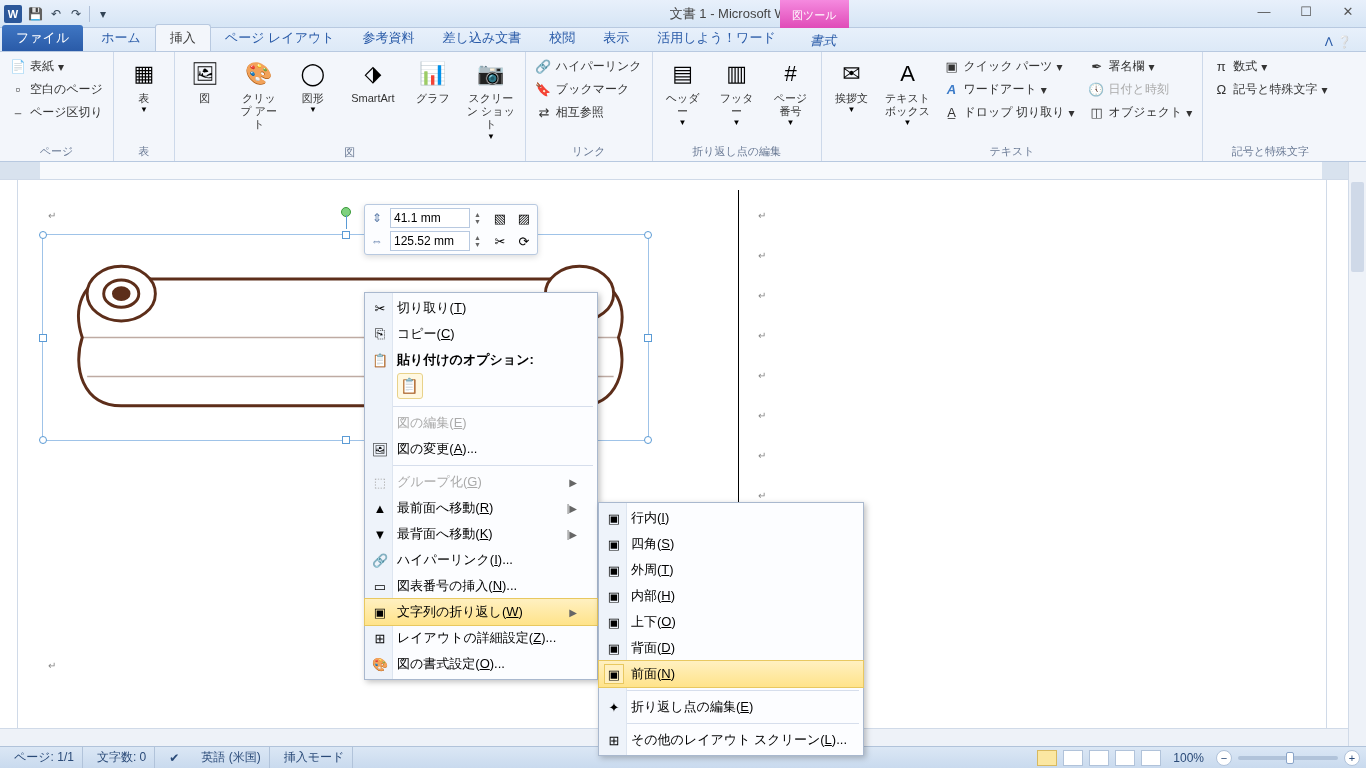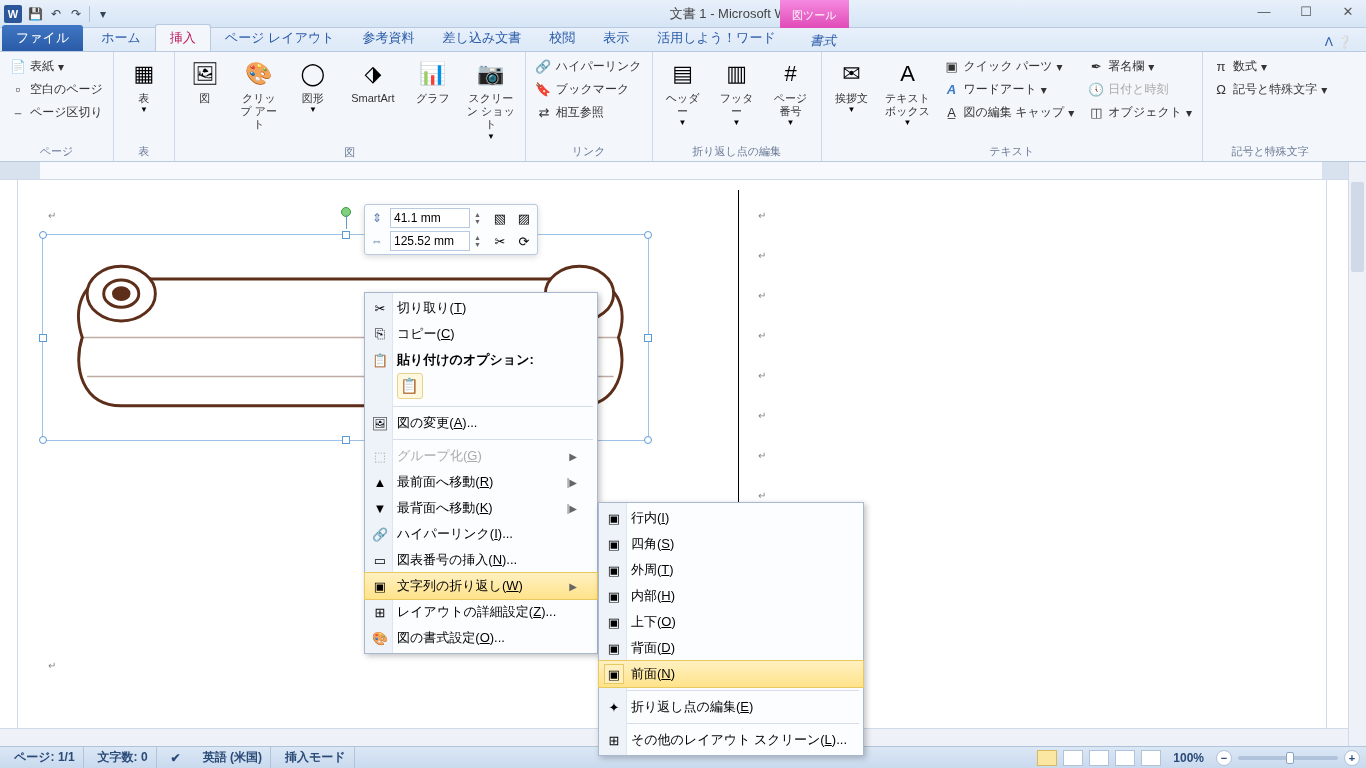--- a/index.html
+++ b/index.html
@@ -13,21 +13,21 @@
 .titlebar .title-center { flex: 1; display: flex; justify-content: center; align-items: center; gap: 180px; }
 .titlebar .doc-title { color: #444; font-size: 13px; }
 .titlebar .ctx-tab-wrap { position: absolute; left: 780px; top: 0; background: linear-gradient(#f58adf,#e04bb8); color: #fff; padding: 2px 12px 0; font-size: 11px; border-radius: 0 0 0 0; height: 28px; display:flex; flex-direction:column; align-items:center; justify-content:center; }
 .win-controls { position: absolute; right: 6px; top: 4px; display: flex; gap: 18px; color: #555; }
 .win-controls span { width: 24px; text-align: center; cursor: pointer; font-size: 13px; }
 
 
 .ribbon-tabs { height: 24px; background: linear-gradient(#e8f0fb,#dce9f7); display: flex; align-items: flex-end; border-bottom: 1px solid #b8c9e0; padding-left: 2px; }
 .ribbon-tabs .file-tab { background: linear-gradient(#3f76c3,#2a5ba8); color: #fff; padding: 4px 14px; border-radius: 3px 3px 0 0; font-size: 13px; margin-right: 4px; }
 .ribbon-tabs .tab { padding: 4px 14px; color: #2a5ba8; font-size: 13px; cursor: pointer; }
-.ribbon-tabs .tab.active { background: #f3f6fb; border: 1px solid #b8c9e0; border-bottom: none; border-radius: 3px 3px 0 0; color: #be185d; }
+.ribbon-tabs .tab.active { background: #f3f6fb; border: 1px solid #b8c9e0; border-bottom: none; border-radius: 3px 3px 0 0; color: #404040; }
 .ribbon-tabs .help-btn { margin-left: auto; margin-right: 8px; color: #2a5ba8; padding: 2px 6px; display:flex; gap:4px; }
 
 
 .ribbon { height: 110px; background: #f3f6fb; border-bottom: 1px solid #b8c9e0; display: flex; }
 .group { border-right: 1px solid #cdd9ea; display: flex; flex-direction: column; padding: 4px 6px 0; }
 .group-items { flex: 1; display: flex; align-items: flex-start; gap: 6px; }
 .group-label { text-align: center; color: #6a7a95; font-size: 11px; padding: 2px 0; }
 .big-btn { display: flex; flex-direction: column; align-items: center; width: 48px; padding: 2px; cursor: pointer; border-radius: 3px; }
 .big-btn .icon { width: 32px; height: 32px; display: flex; align-items: center; justify-content: center; font-size: 22px; }
 .big-btn .lbl { font-size: 11px; color: #333; text-align: center; line-height: 1.2; margin-top: 2px; }
@@ -73,21 +73,21 @@
 .ctx-menu .row .arrow { margin-left:auto; padding-left:20px; color:#666; font-size:10px; }
 .ctx-menu .sep { height:1px; background:#d6deec; margin:3px 4px 3px 28px; }
 .ctx-menu .icon-strip { position:absolute; left:0; top:0; bottom:0; width:28px; background:#eef3fa; border-right:1px solid #dde5f0; z-index:-1; }
 .ctx-menu .paste-opt { padding-left:32px; padding-bottom:4px; }
 .ctx-menu .paste-opt .pbtn { display:inline-flex; width:26px; height:26px; border:1px solid #e8d28a; background:#fff8e1; align-items:center; justify-content:center; border-radius:3px; font-size:15px; }
 
 .submenu { left:598px; top:502px; width:266px; }
 .mainmenu { left:364px; top:292px; width:234px; }
 
 
-.statusbar { position:absolute; left:0; right:0; bottom:0; height:22px; background:linear-gradient(#dbe7f5,#c9daee); border-top:1px solid #b1c3da; display:flex; align-items:center; font-size:12px; color:#2a4a78; padding:0 6px; gap:6px;font-weight:bold; }
+.statusbar { position:absolute; left:0; right:0; bottom:0; height:22px; background:linear-gradient(#dbe7f5,#c9daee); border-top:1px solid #b1c3da; display:flex; align-items:center; font-size:12px; color:#2a4a78; padding:0 6px; gap:6px; }
 .statusbar .seg { padding:0 8px; border-right:1px solid #b1c3da; height:100%; display:flex; align-items:center; }
 .statusbar .seg.noborder { border:none; }
 .statusbar .spacer { flex:1; }
 .statusbar .view-btn { width:20px; height:16px; border:1px solid #b1c3da; background:#fff; cursor:pointer; }
 .statusbar .view-btn.active { background:#fbe7a2; border-color:#d8b960; }
 .zoom-slider { width:100px; height:4px; background:#b1c3da; position:relative; border-radius:2px; }
 .zoom-slider .knob { position:absolute; left:48px; top:-4px; width:8px; height:12px; background:#fff; border:1px solid #8aa4c8; border-radius:2px; }
 .zoom-btn { width:16px; height:16px; border:1px solid #b1c3da; background:#fff; border-radius:8px; display:flex; align-items:center; justify-content:center; font-size:11px; cursor:pointer; }
 
 u.hk { text-decoration: underline; }
@@ -246,21 +246,21 @@
         </div>
       <div class="big-btn" style="width:52px">
           <span class="icon">A</span>
           <span class="lbl">テキスト
 ボックス</span>
           <span style="font-size:8px">▼</span>
         </div>
       <div class="small-col">
         <div class="small-btn"><span class="icon">▣</span><span>クイック パーツ</span> ▾</div>
         <div class="small-btn"><span class="icon" style="color:#3a7ac8;font-weight:bold;font-style:italic">A</span><span>ワードアート</span> ▾</div>
-        <div class="small-btn"><span class="icon">A̲</span><span>図の編集 キャップ</span> ▾</div>
+        <div class="small-btn"><span class="icon">A̲</span><span>ドロップ 切り取り</span> ▾</div>
       </div>
       <div class="small-col">
         <div class="small-btn"><span class="icon">✒</span><span>署名欄</span> ▾</div>
         <div class="small-btn disabled">
             <span class="icon">🕔</span>
             <span>日付と時刻</span>
           </div>
         <div class="small-btn"><span class="icon">◫</span><span>オブジェクト</span> ▾</div>
       </div>
     </div>
@@ -360,20 +360,23 @@
   <div class="row">
       <span class="ci">⎘</span>
       <span><span>コピー(</span><u class="hk">C</u><span>)</span></span>
     </div>
   <div class="row" style="font-weight:bold">
       <span class="ci">📋</span>
       <span>貼り付けのオプション:</span>
     </div>
   <div class="paste-opt"><span class="pbtn">📋</span></div>
   <div class="sep"></div>
+  <div class="row disabled">
+      <span><span>図の編集(</span><u class="hk">E</u><span>)</span></span>
+    </div>
   <div class="row">
       <span class="ci">🖼</span>
       <span><span>図の変更(</span><u class="hk">A</u><span>)...</span></span>
     </div>
   <div class="sep"></div>
   <div class="row disabled">
       <span class="ci">⬚</span>
       <span><span>グループ化(</span><u class="hk">G</u><span>)</span></span>
       <span class="arrow">▶</span>
     </div>

